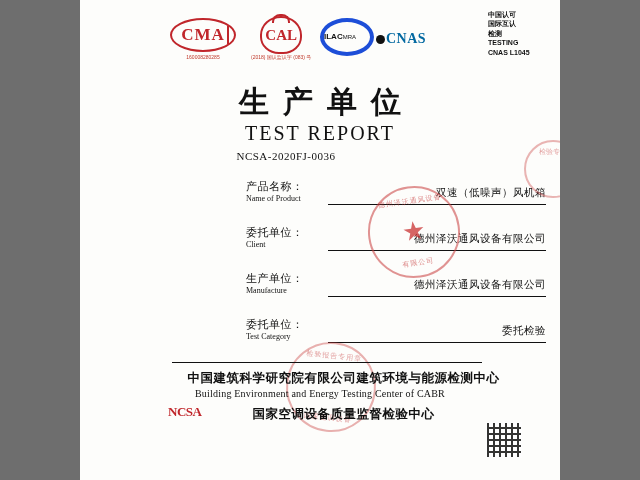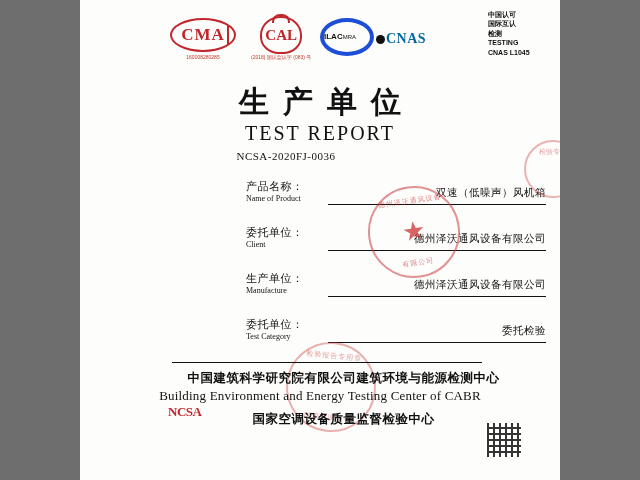--- a/index.html
+++ b/index.html
@@ -229,21 +229,21 @@
     font-family: "Liberation Serif", serif;
     font-size: 12.5px;
     font-weight: bold;
     color: #111;
     letter-spacing: 0.5px;
     margin-top: 2px;
     padding-left: 47px;
   }
   .ft-en {
     font-family: "Liberation Serif", serif;
-    font-size: 13px;
+    font-size: 10px;
     color: #111;
     margin-top: 1px;
     letter-spacing: 0.2px;
   }
   .ft-gap { height: 5px; }
 
   
   .ncsa-logo {
     position: absolute;
     left: 88px; top: 404px;

